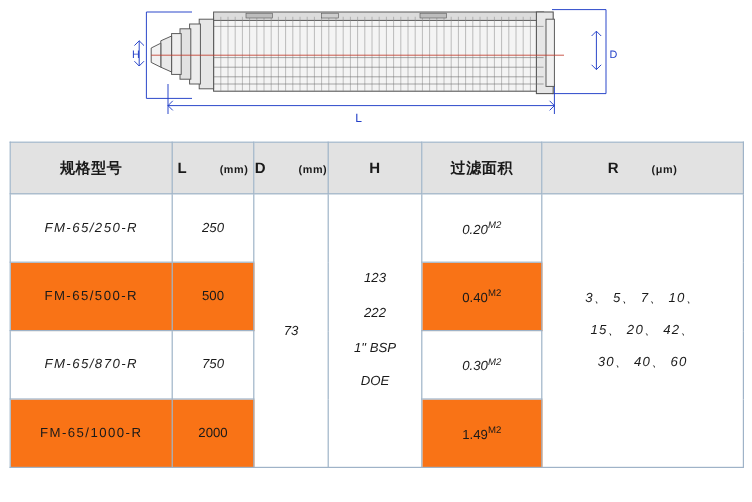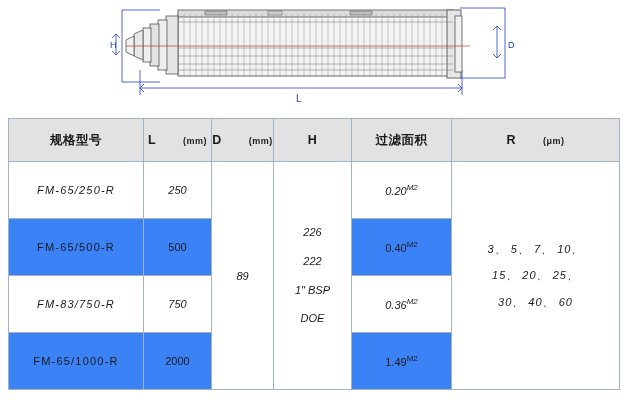--- a/index.html
+++ b/index.html
@@ -53,21 +53,21 @@
     font-weight: bold;
     font-size: 12.5px;
     letter-spacing: 0.5px;
   }
   .hdr-sub {
     font-size: 9px;
     font-weight: bold;
     padding-left: 27px;
   }
   tr.row-a td { background: #ffffff; font-style: italic; }
-  tr.row-b td { background: #3b82f6; }
+  tr.row-b td { background: #f97316; }
   td.model {
     font-size: 12px;
     letter-spacing: 1.2px;
     height: 56px;
   }
   td.len {
     font-size: 12px;
   }
   td.dia {
     font-size: 13px;
@@ -245,48 +245,48 @@
         </th>
         <th>
           <span>R</span><span class="hdr-sub">(μm)</span>
         </th>
       </tr>
     </thead>
     <tbody>
       <tr class="row-a">
         <td class="model">FM-65/250-R</td>
         <td class="len">250</td>
-        <td class="dia" rowspan="4">89</td>
+        <td class="dia" rowspan="4">73</td>
         <td class="endcap" rowspan="4">
-          <span class="endcap-line">226</span>
+          <span class="endcap-line">123</span>
           <span class="endcap-line">222</span>
           <span class="endcap-line">1" BSP</span>
           <span class="endcap-line">DOE</span>
         </td>
         <td class="area">
           <span>0.20</span><sup>M2</sup>
         </td>
         <td class="rating" rowspan="4">
           <span class="rating-line">3、 5、 7、 10、</span>
-          <span class="rating-line">15、 20、 25、</span>
+          <span class="rating-line">15、 20、 42、</span>
           <span class="rating-line">30、 40、 60</span>
         </td>
       </tr>
       <tr class="row-b">
         <td class="model">FM-65/500-R</td>
         <td class="len">500</td>
         <td class="area">
           <span>0.40</span><sup>M2</sup>
         </td>
       </tr>
       <tr class="row-a">
-        <td class="model">FM-83/750-R</td>
+        <td class="model">FM-65/870-R</td>
         <td class="len">750</td>
         <td class="area">
-          <span>0.36</span><sup>M2</sup>
+          <span>0.30</span><sup>M2</sup>
         </td>
       </tr>
       <tr class="row-b">
         <td class="model">FM-65/1000-R</td>
         <td class="len">2000</td>
         <td class="area">
           <span>1.49</span><sup>M2</sup>
         </td>
       </tr>
     </tbody>

